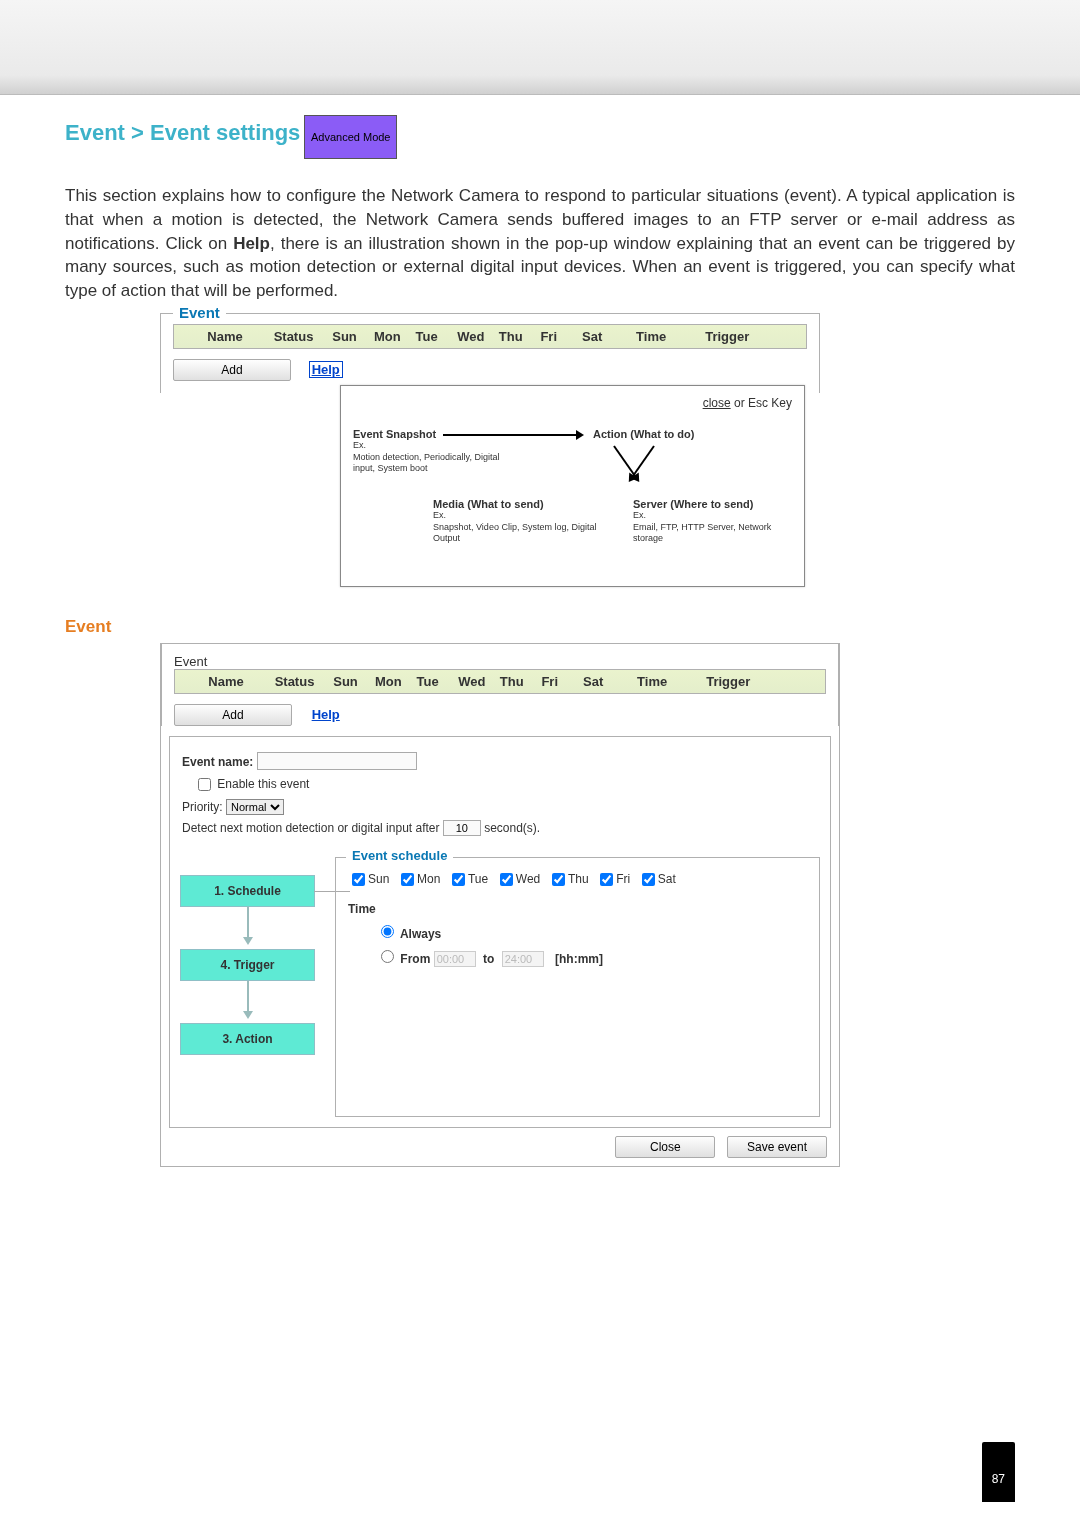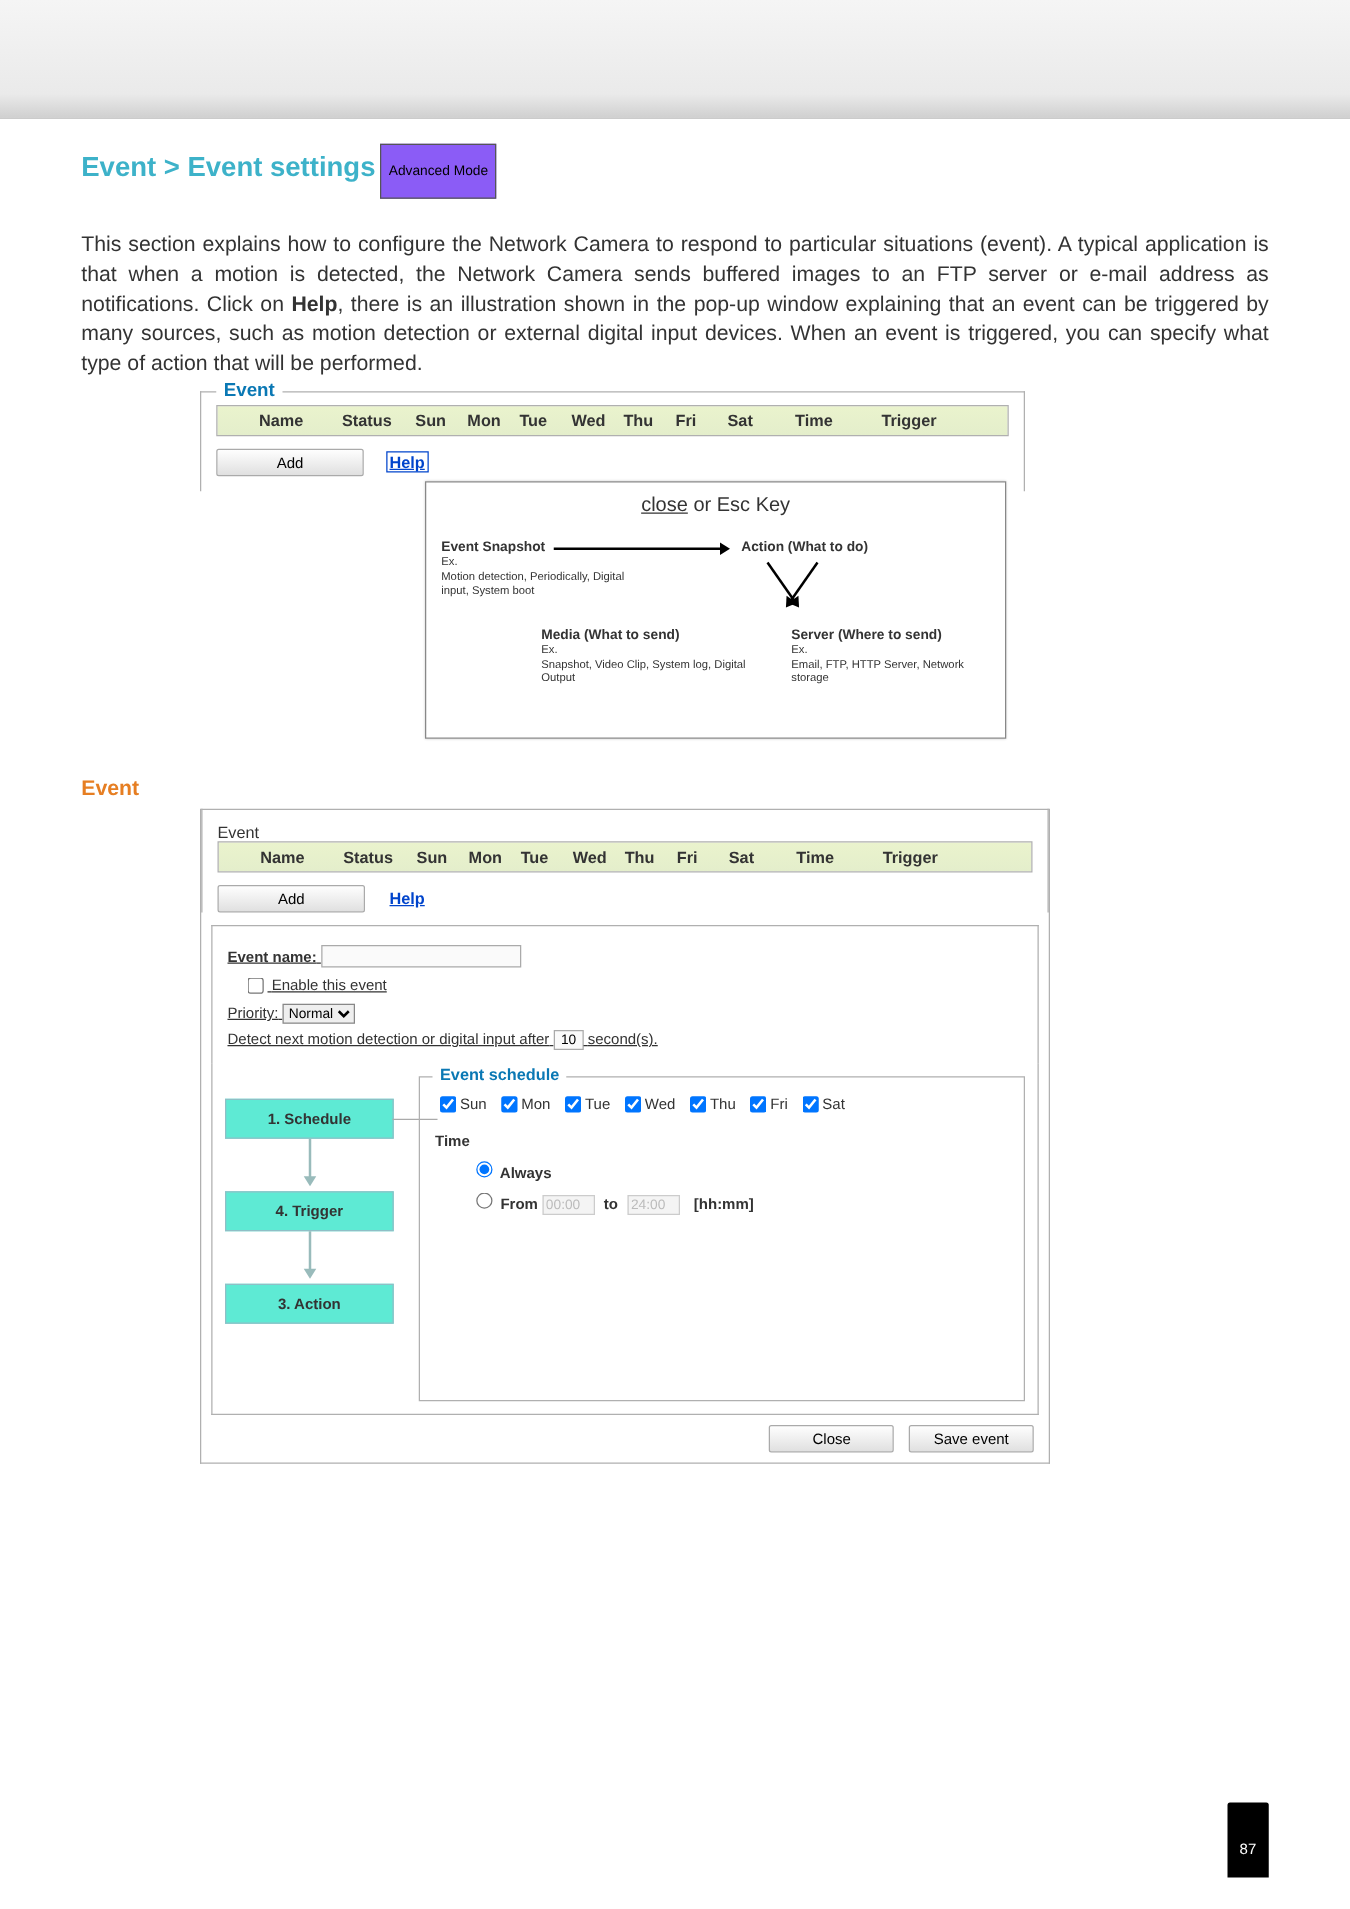--- a/index.html
+++ b/index.html
@@ -29,45 +29,45 @@
   .col-day { width:38px; }
   .col-time { width:55px; text-align:center; }
   .col-trigger { width:90px; text-align:center; }
 
   .btn-row { margin-top:10px; }
   .ui-btn { background: linear-gradient(#fefefe,#e0e0e0); border:1px solid #aaa; border-radius:2px; padding:3px 0; width:118px; font-size:12px; cursor:pointer; }
   .help-link { color:#0044cc; text-decoration:underline; font-weight:bold; font-size:13px; margin-left:14px; border:1px solid #0044cc; padding:0 2px; }
 
   
   .popup { margin-left:180px; margin-top:-8px; border:1px solid #888; background:#fff; padding:10px 12px 18px 12px; width:465px; box-shadow:0 0 2px rgba(0,0,0,.2); }
-  .popup .close-row { text-align:center; font-size:16px; }
+  .popup .close-row { text-align:right; font-size:12px; }
   .popup .close-row a { text-decoration:underline; }
   .diagram { margin-top:8px; position:relative; font-size:10px; height:150px; }
   .d-title { font-weight:bold; font-size:11px; }
   .d-sub { font-size:9px; color:#333; line-height:1.2; margin-top:2px; }
   .d-ex { font-size:9px; color:#333; }
   .arrow-h { position:absolute; height:2px; background:#000; }
   .arrow-h::after { content:''; position:absolute; right:-6px; top:-4px; border-left:8px solid #000; border-top:5px solid transparent; border-bottom:5px solid transparent; }
   .diag-line-dl { position:absolute; width:2px; height:40px; background:#000; transform:rotate(-35deg); transform-origin:top; }
   .diag-line-dl::after { content:''; position:absolute; bottom:-4px; left:-4px; border-top:8px solid #000; border-left:5px solid transparent; border-right:5px solid transparent; }
   .diag-line-dr { position:absolute; width:2px; height:40px; background:#000; transform:rotate(35deg); transform-origin:top; }
   .diag-line-dr::after { content:''; position:absolute; bottom:-4px; left:-4px; border-top:8px solid #000; border-left:5px solid transparent; border-right:5px solid transparent; }
 
   .section-label { color:#e67e22; font-weight:bold; font-size:17px; margin-top:30px; }
   .para { font-size:17px; line-height:1.4; text-align:justify; margin-top:4px; }
 
   
   .fig2 { margin: 6px 0 0 95px; width: 680px; border:1px solid #b0b0b0; border-top:none; padding-bottom:8px; }
   .box2-top { border:1px solid #b0b0b0; border-bottom:none; padding:10px 12px 0 12px; position:relative; }
 
-  .form-area { border:1px solid #b0b0b0; margin:8px 8px 0 8px; padding:10px 20px 6px 12px; border-bottom:none;text-decoration:underline; }
+  .form-area { border:1px solid #b0b0b0; margin:8px 8px 0 8px; padding:10px 20px 6px 12px; border-bottom:none; }
   .form-row { margin:5px 0; font-size:12px; }
   .form-row label { font-weight:bold; }
   .txt-in { border:1px solid #aaa; background:#fafafa; height:18px; width:160px; }
-  .tiny-in { border:1px solid #aaa; background:#fafafa; height:16px; width:24px; text-align:center; font-size:11px; }
+  .tiny-in { border:1px solid #aaa; background:#fafafa; height:16px; width:38px; text-align:center; font-size:11px; }
   select.sel { border:1px solid #888; font-size:11px; }
 
   .lower-cols { display:flex; border:1px solid #b0b0b0; border-top:none; margin:0 8px; }
   .left-steps { width:155px; padding:10px; }
   .step-box { background:#5eead4; border:1px solid #8fbfc6; padding:8px 10px; text-align:center; font-weight:bold; font-size:12px; margin-top:10px; position:relative; }
   .step-arrow { width:2px; height:32px; background:#9bb; margin:0 auto; position:relative; }
   .step-arrow::after { content:''; position:absolute; bottom:-6px; left:-4px; border-top:8px solid #9bb; border-left:5px solid transparent; border-right:5px solid transparent; }
   .step-linker { position:absolute; right:-36px; top:50%; height:1px; width:36px; background:#aaa; }
 
   .right-sched { flex:1; padding:10px; }

